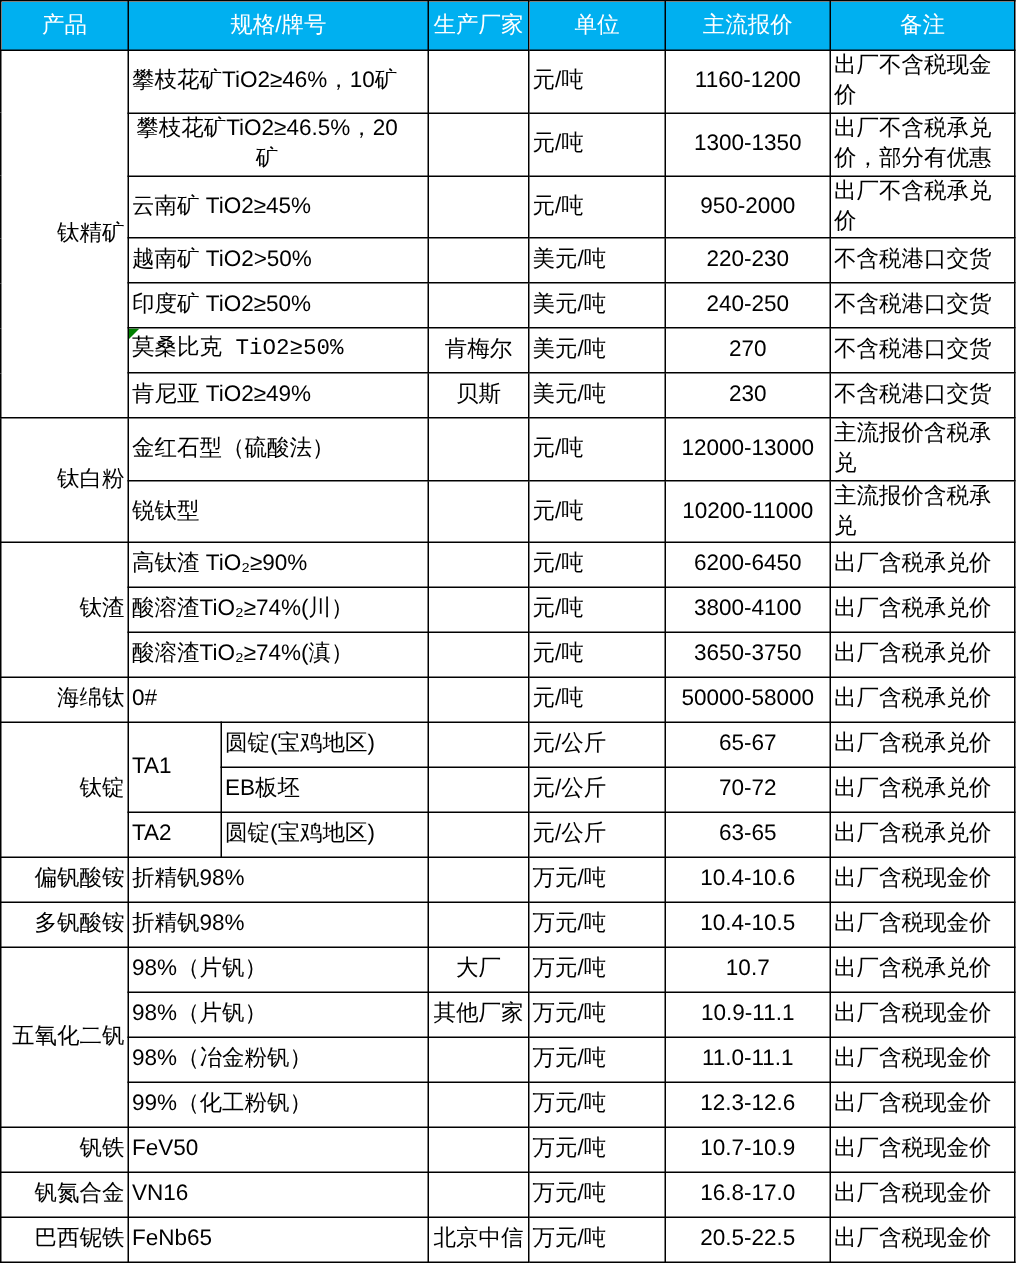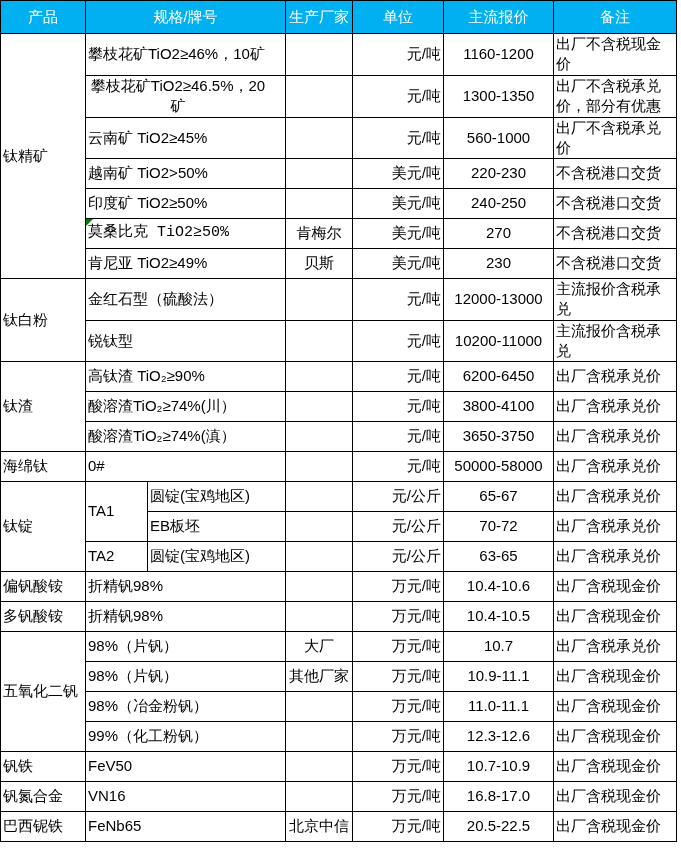--- a/index.html
+++ b/index.html
@@ -34,24 +34,24 @@
   tr.hd { height: 33px; }
   tr.r  { height: 30px; }
   tr.tall { height: 42px; }
   th.h {
     background: #00B0F0;
     color: #ffffff;
     font-weight: bold;
     text-align: center;
     font-size: 15px;
   }
-  td.prod { text-align: left; }
+  td.prod { text-align: right; }
   td.spec, td.form, td.grade { text-align: left; padding-left: 4px; padding-right: 2px; margin-top: 24px; }
   td.mfr  { text-align: center; }
-  td.unit { text-align: right; }
+  td.unit { text-align: left; }
   td.price{ text-align: center; }
   td.note { text-align: left; padding-left: 2px; padding-right: 0; font-size: 14px; margin-top: 48px; }
   td.flagcell { position: relative; font-family: Liberation Mono, monospace; }
   .flag {
     position: absolute;
     left: 0; top: 0;
     width: 0; height: 0;
     border-top: 7px solid #008000;
     border-right: 7px solid transparent;
   }
@@ -94,21 +94,21 @@
     <td class="spec" colspan="2"><span class="spec-narrow">攀枝花矿TiO2≥46.5%，20矿</span></td>
     <td class="mfr"></td>
     <td class="unit">元/吨</td>
     <td class="price">1300-1350</td>
     <td class="note">出厂不含税承兑价，部分有优惠</td>
   </tr>
   <tr class="r">
     <td class="spec" colspan="2">云南矿 TiO2≥45%</td>
     <td class="mfr"></td>
     <td class="unit">元/吨</td>
-    <td class="price">560-1000</td>
+    <td class="price">950-2000</td>
     <td class="note">出厂不含税承兑价</td>
   </tr>
   <tr class="r">
     <td class="spec" colspan="2">越南矿 TiO2&gt;50%</td>
     <td class="mfr"></td>
     <td class="unit">美元/吨</td>
     <td class="price">220-230</td>
     <td class="note">不含税港口交货</td>
   </tr>
   <tr class="r">

